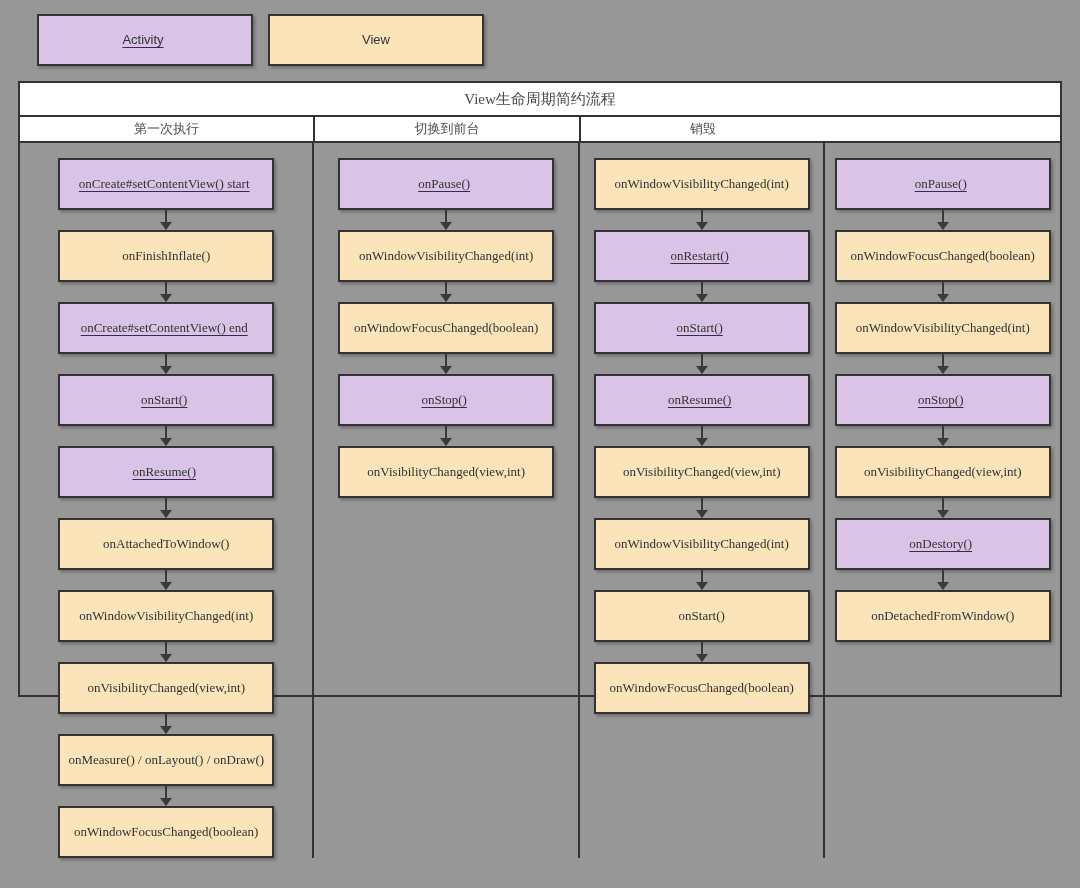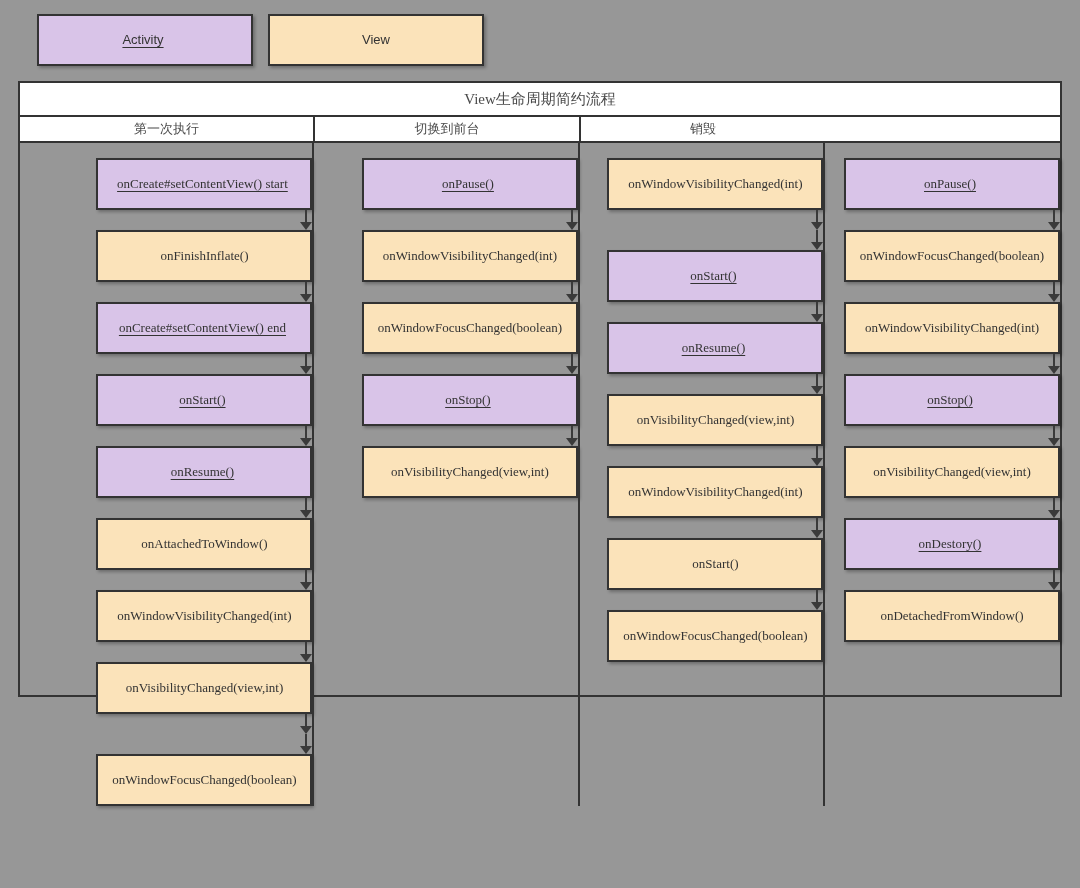--- a/index.html
+++ b/index.html
@@ -60,21 +60,21 @@
     background:var(--paper);
     border-bottom:2px solid var(--line);
     display:flex;
   }
   .hcell{
     display:flex;align-items:center;justify-content:center;
     font-size:13px;color:var(--muted);
   }
   .body{flex:1;display:flex;}
   .col{
-    display:flex;flex-direction:column;align-items:flex-end;
+    display:flex;flex-direction:column;align-items:center;
     padding-top:15px;
   }
   .hcell:nth-child(1),.col:nth-child(1){width:293px;}
   .hcell:nth-child(2),.col:nth-child(2){width:266px;border-left:2px solid var(--line);}
   .hcell:nth-child(3),.col:nth-child(3){width:246px;border-left:2px solid var(--line);}
   .hcell:nth-child(4),.col:nth-child(4){width:237px;border-left:2px solid var(--line);}
   .col .node{width:216px;height:52px;flex:0 0 52px;}
   
   .arrow{
     height:20px;flex:0 0 20px;
@@ -158,20 +158,23 @@
           <i class="shaft"></i>
           <i class="head"></i>
         </div>
         <div class="node view">
           <span>onVisibilityChanged(view,int)</span>
         </div>
         <div class="arrow">
           <i class="shaft"></i>
           <i class="head"></i>
         </div>
+        <div class="node view">
+          <span>onMeasure() / onLayout() / onDraw()</span>
+        </div>
         <div class="arrow">
           <i class="shaft"></i>
           <i class="head"></i>
         </div>
         <div class="node view">
           <span>onWindowFocusChanged(boolean)</span>
         </div>
       </div>
       <div class="col">
         <div class="node activity">
@@ -206,20 +209,23 @@
           <span>onVisibilityChanged(view,int)</span>
         </div>
       </div>
       <div class="col">
         <div class="node view">
           <span>onWindowVisibilityChanged(int)</span>
         </div>
         <div class="arrow">
           <i class="shaft"></i>
           <i class="head"></i>
+        </div>
+        <div class="node activity">
+          <span>onRestart()</span>
         </div>
         <div class="arrow">
           <i class="shaft"></i>
           <i class="head"></i>
         </div>
         <div class="node activity">
           <span>onStart()</span>
         </div>
         <div class="arrow">
           <i class="shaft"></i>

